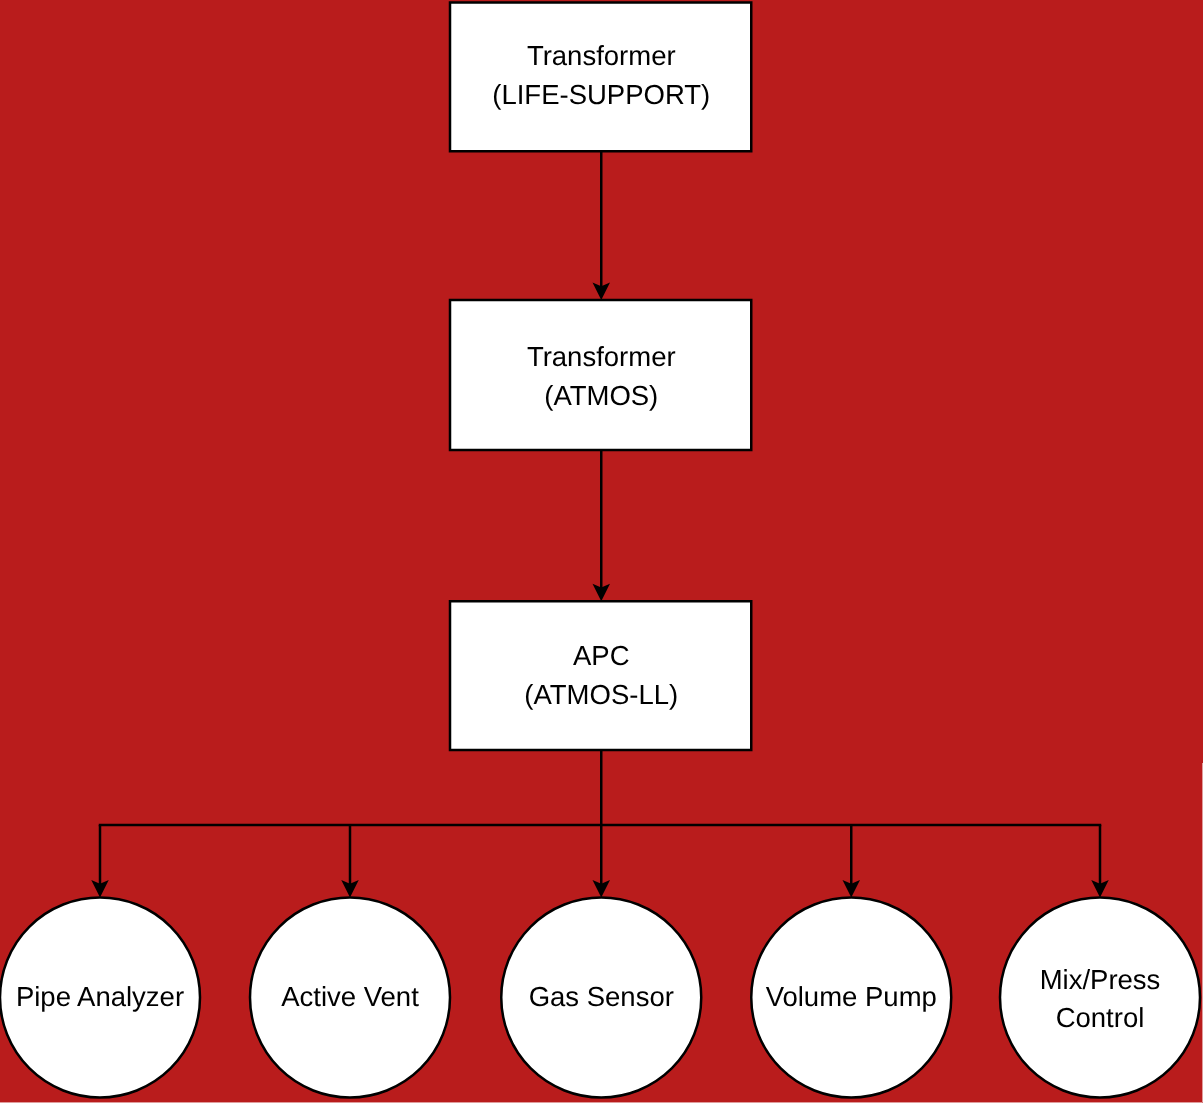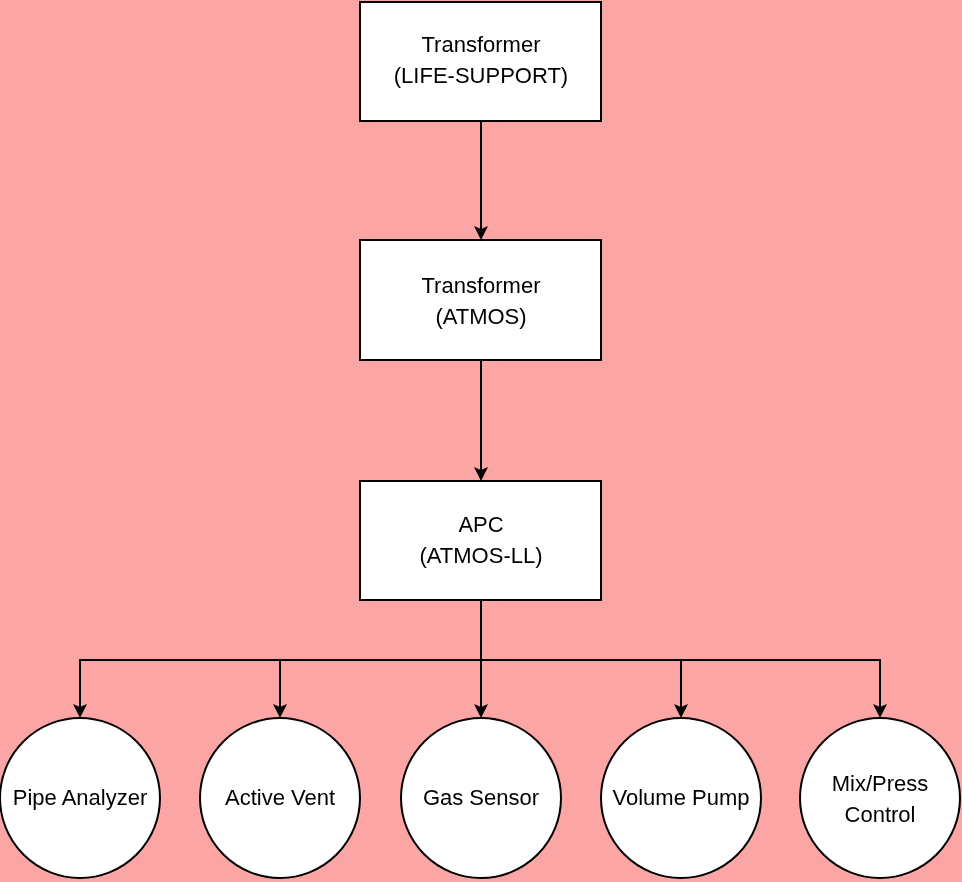--- a/index.html
+++ b/index.html
@@ -8,21 +8,21 @@
     padding: 0;
     background: #ffffff;
   }
   body {
     font-family: "Liberation Sans", sans-serif;
   }
   #diagram-root {
     position: relative;
     width: 962px;
     height: 882px;
-    background: #fca5a5;
+    background: #b91c1c;
     overflow: hidden;
   }
   #diagram-svg {
     position: absolute;
     top: 0;
     left: 0;
     width: 962px;
     height: 882px;
     display: block;
   }

